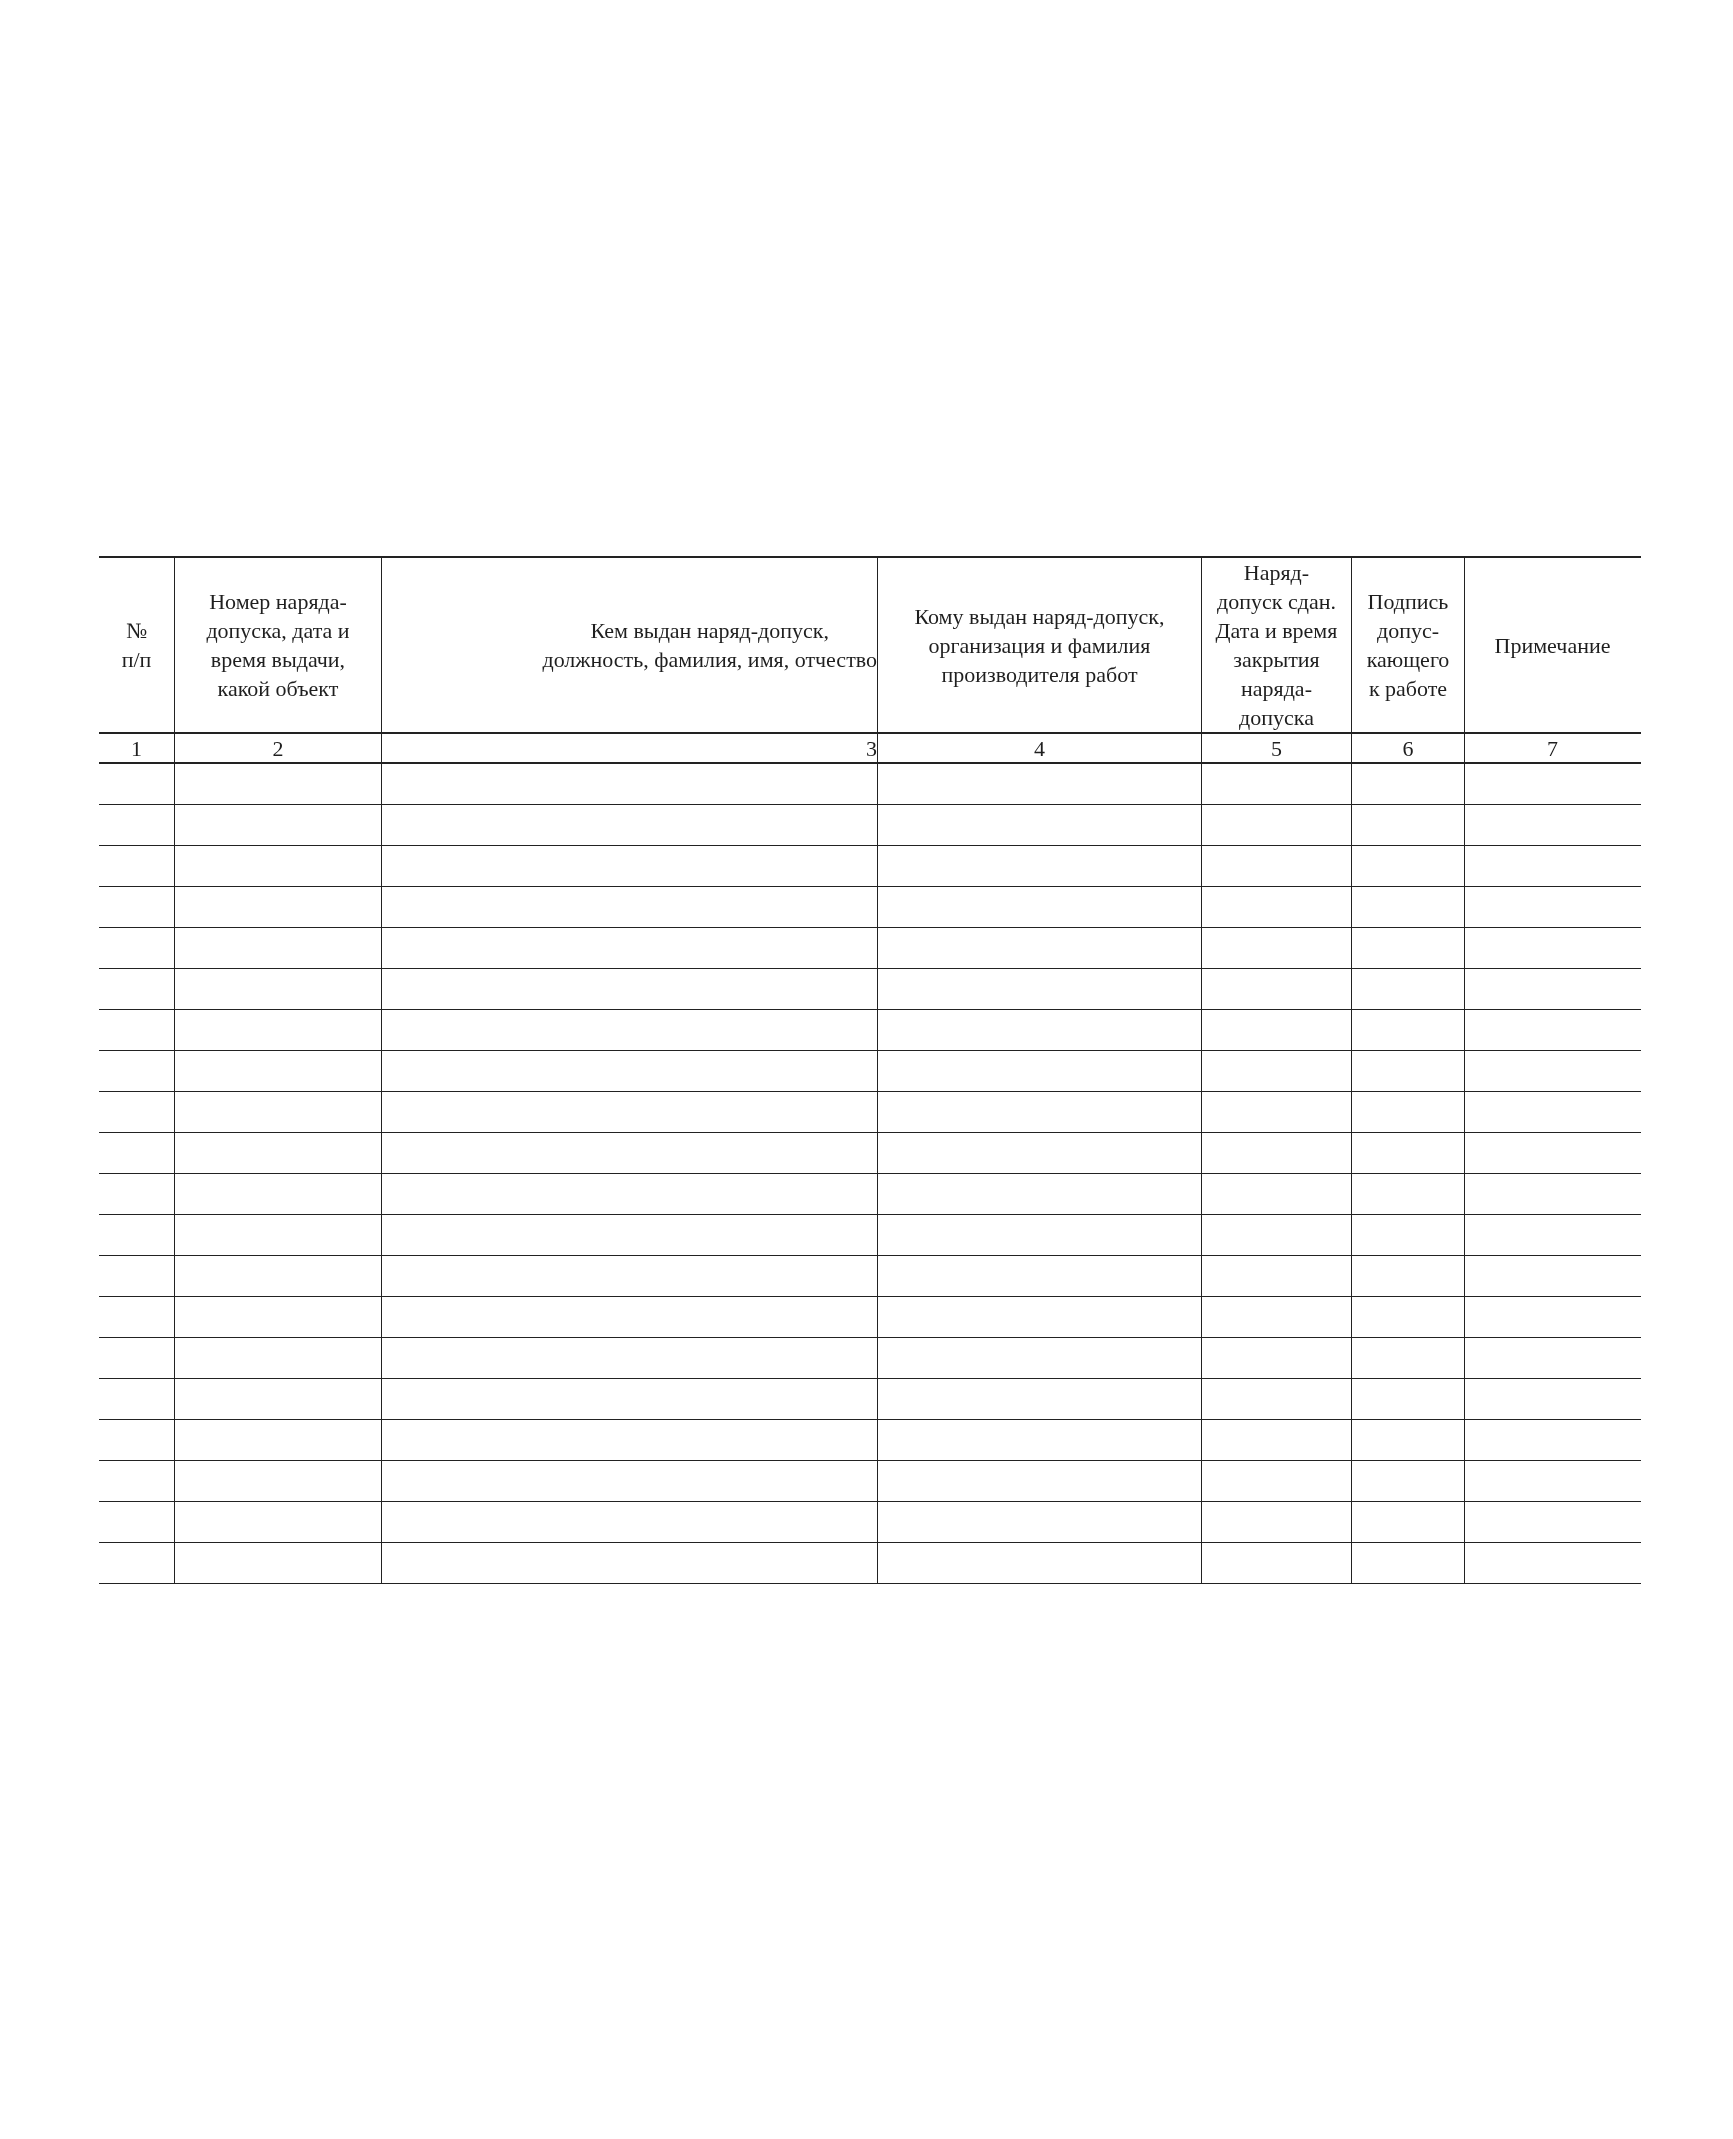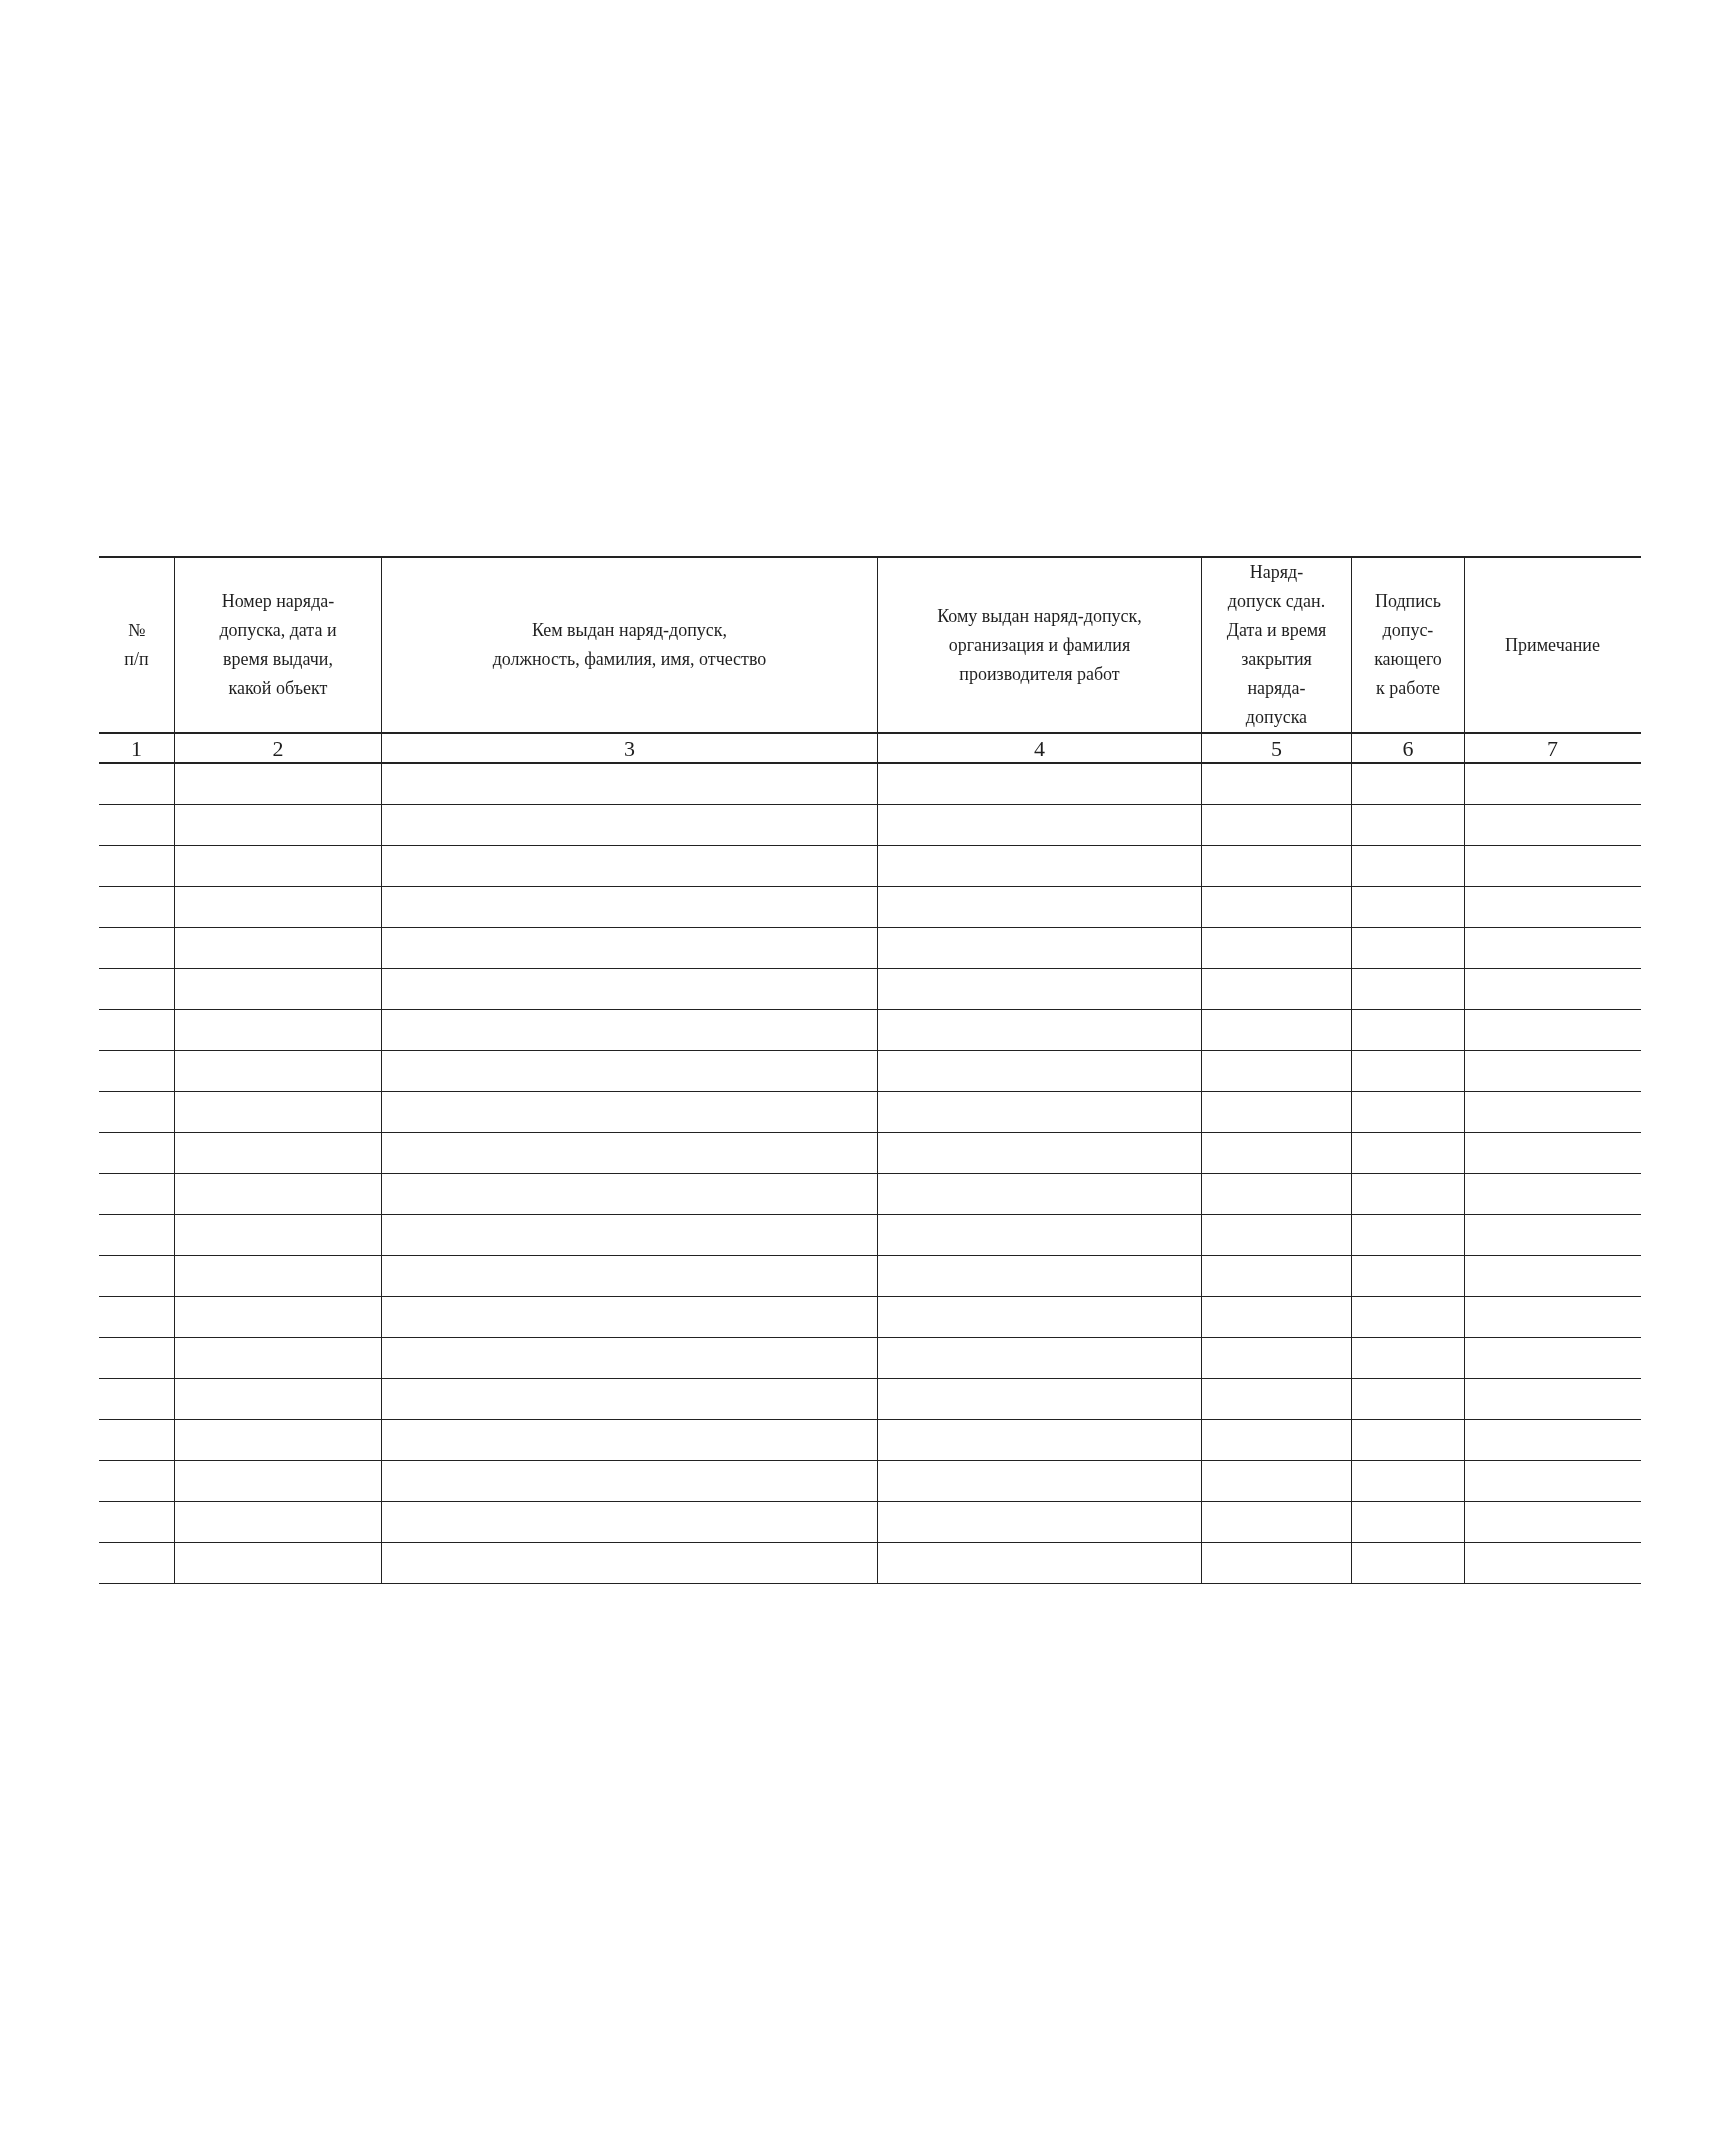--- a/index.html
+++ b/index.html
@@ -49,28 +49,28 @@
     justify-content: center;
     text-align: center;
     overflow: hidden;
     flex-shrink: 0;
   }
   .tcell:last-child {
     border-right: none;
   }
   .col-0 { width: 76px; }
   .col-1 { width: 207px; text-align: center; }
-  .col-2 { width: 496px; }
+  .col-2 { width: 496px; justify-content: flex-end; }
   .col-3 { width: 324px; }
   .col-4 { width: 150px; }
   .col-5 { width: 113px; }
   .col-6 { width: 175px; align-items: center; }
   .header-label {
     white-space: pre-line;
-    font-size: 18px;
+    font-size: 22px;
     line-height: 29px;
     color: #1f1f1f;
   }
   .number-label {
     font-size: 22px;
     line-height: 25px;
     color: #1f1f1f;
   }
 </style>
 </head>

